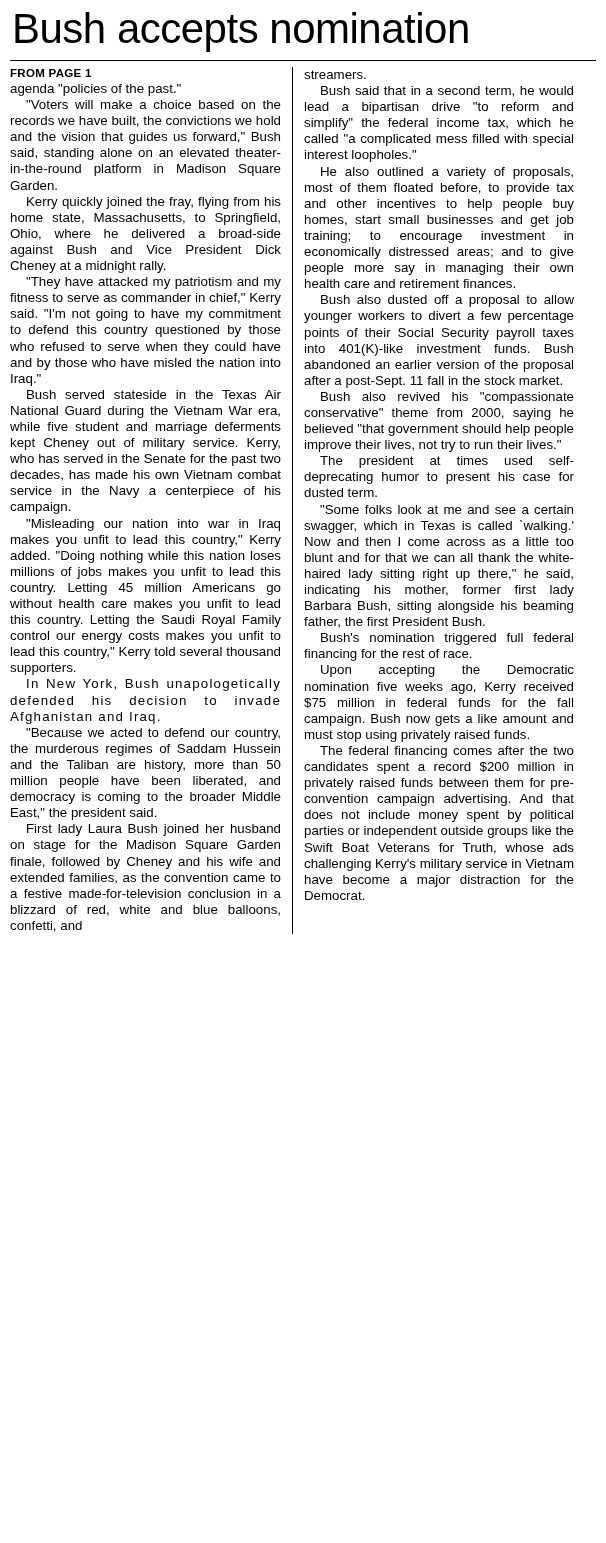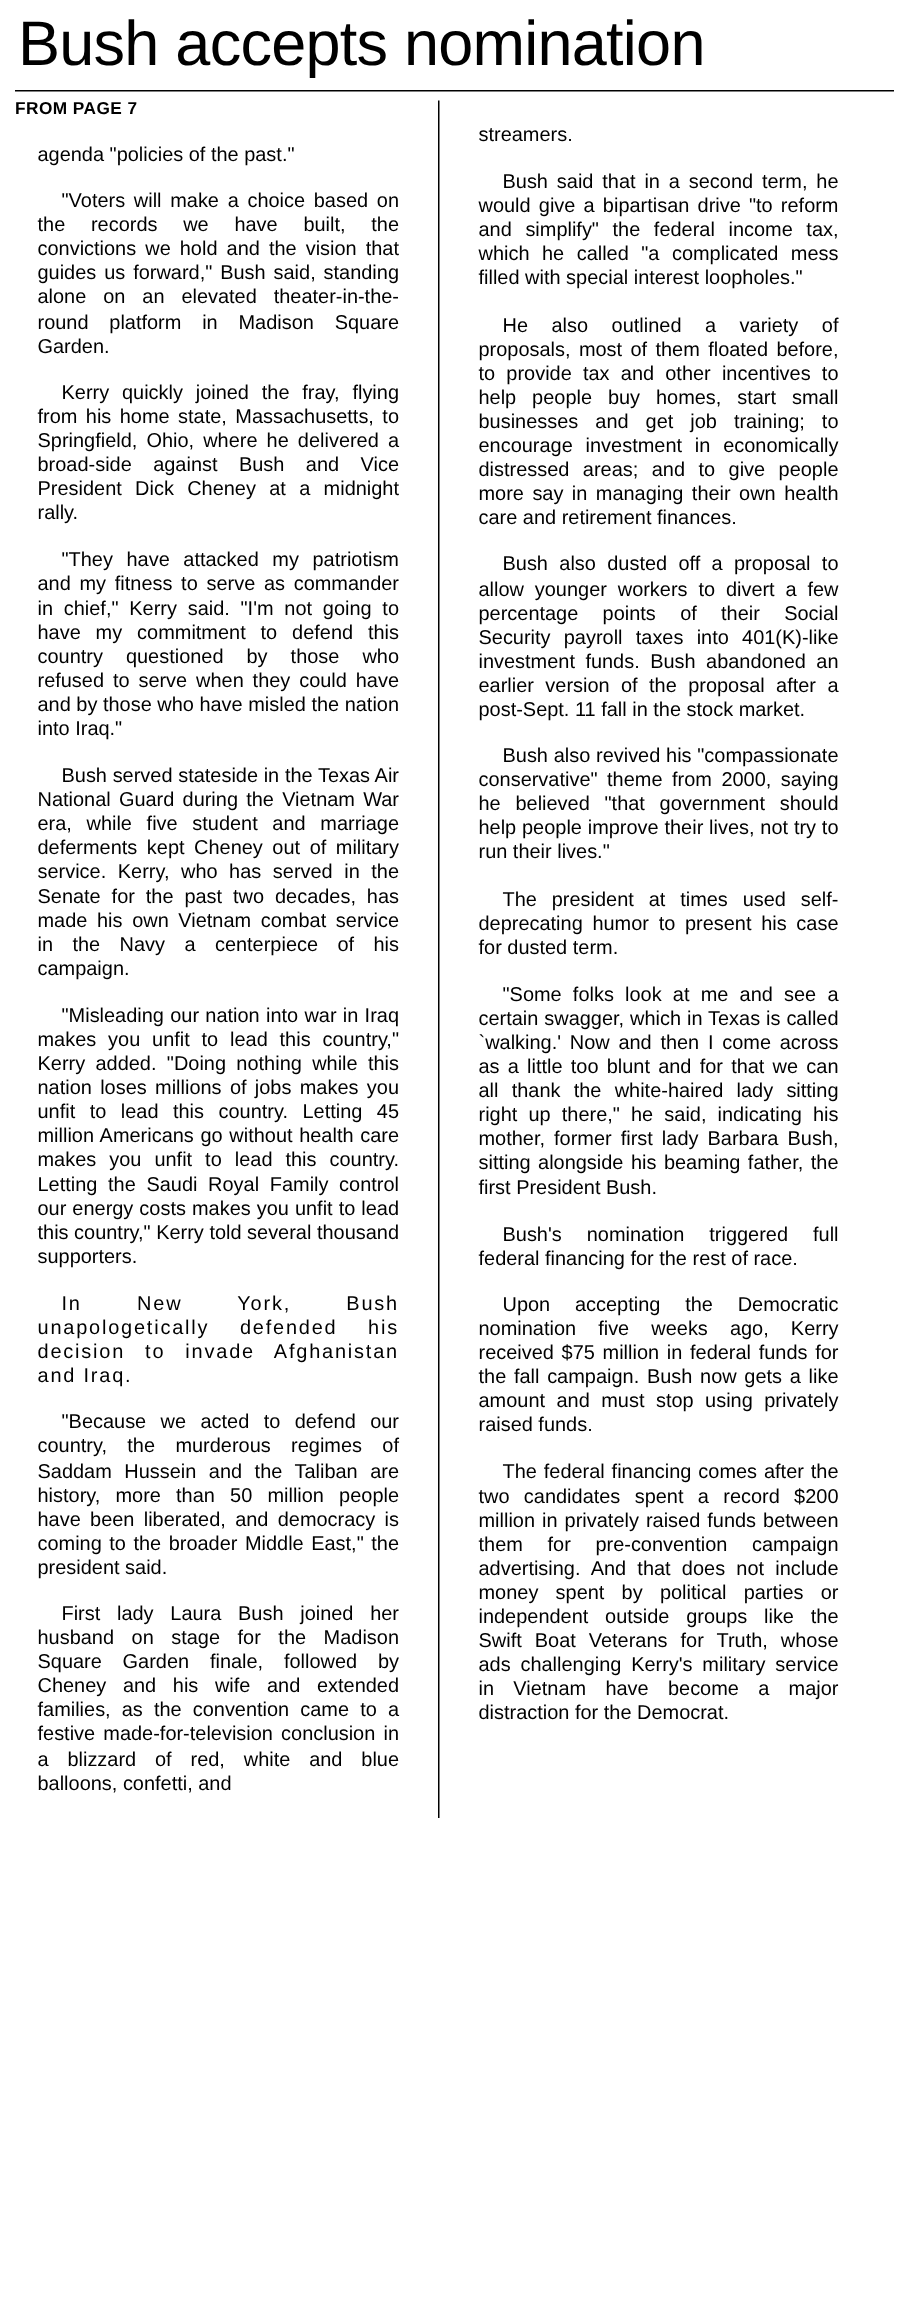--- a/index.html
+++ b/index.html
@@ -53,21 +53,21 @@
     border-left: 1px solid #000;
   }
   .kicker {
     font-size: 11.5px;
     font-weight: bold;
     letter-spacing: 0.3px;
     margin: 0 0 1px 0;
     line-height: 13px;
   }
   p.body {
-    margin: 15px;
+    margin: 0;
     font-size: 13.3px;
     line-height: 16.1px;
     text-align: justify;
     text-justify: inter-word;
     hyphens: manual;
   }
   p.body.indent {
     text-indent: 16px;
   }
   p.body.spaced {
@@ -78,35 +78,35 @@
 <body>
 
 <div class="page">
 
   <h1 class="headline">Bush accepts nomination</h1>
   <hr class="rule">
 
   <div class="columns">
 
     <div class="col left">
-      <div class="kicker">FROM PAGE 7</div>
+      <div class="kicker">FROM PAGE 1</div>
       <p class="body">agenda "policies of the past."</p>
       <p class="body indent">"Voters will make a choice based on the records we have built, the convictions we hold and the vision that guides us forward," Bush said, standing alone on an elevated theater-in-the-round platform in Madison Square Garden.</p>
       <p class="body indent">Kerry quickly joined the fray, flying from his home state, Massachusetts, to Springfield, Ohio, where he delivered a broad-side against Bush and Vice President Dick Cheney at a midnight rally.</p>
       <p class="body indent">"They have attacked my patriotism and my fitness to serve as commander in chief," Kerry said. "I'm not going to have my commitment to defend this country questioned by those who refused to serve when they could have and by those who have misled the nation into Iraq."</p>
       <p class="body indent">Bush served stateside in the Texas Air National Guard during the Vietnam War era, while five student and marriage deferments kept Cheney out of military service. Kerry, who has served in the Senate for the past two decades, has made his own Vietnam combat service in the Navy a centerpiece of his campaign.</p>
       <p class="body indent">"Misleading our nation into war in Iraq makes you unfit to lead this country," Kerry added. "Doing nothing while this nation loses millions of jobs makes you unfit to lead this country. Letting 45 million Americans go without health care makes you unfit to lead this country. Letting the Saudi Royal Family control our energy costs makes you unfit to lead this country," Kerry told several thousand supporters.</p>
       <p class="body indent spaced">In New York, Bush unapologetically defended his decision to invade Afghanistan and Iraq.</p>
       <p class="body indent">"Because we acted to defend our country, the murderous regimes of Saddam Hussein and the Taliban are history, more than 50 million people have been liberated, and democracy is coming to the broader Middle East," the president said.</p>
       <p class="body indent">First lady Laura Bush joined her husband on stage for the Madison Square Garden finale, followed by Cheney and his wife and extended families, as the convention came to a festive made-for-television conclusion in a blizzard of red, white and blue balloons, confetti, and</p>
     </div>
 
     <div class="col right">
       <p class="body">streamers.</p>
-      <p class="body indent">Bush said that in a second term, he would give a bipartisan drive "to reform and simplify" the federal income tax, which he called "a complicated mess filled with special interest loopholes."</p>
+      <p class="body indent">Bush said that in a second term, he would lead a bipartisan drive "to reform and simplify" the federal income tax, which he called "a complicated mess filled with special interest loopholes."</p>
       <p class="body indent">He also outlined a variety of proposals, most of them floated before, to provide tax and other incentives to help people buy homes, start small businesses and get job training; to encourage investment in economically distressed areas; and to give people more say in managing their own health care and retirement finances.</p>
       <p class="body indent">Bush also dusted off a proposal to allow younger workers to divert a few percentage points of their Social Security payroll taxes into 401(K)-like investment funds. Bush abandoned an earlier version of the proposal after a post-Sept. 11 fall in the stock market.</p>
       <p class="body indent">Bush also revived his "compassionate conservative" theme from 2000, saying he believed "that government should help people improve their lives, not try to run their lives."</p>
       <p class="body indent">The president at times used self-deprecating humor to present his case for dusted term.</p>
       <p class="body indent">"Some folks look at me and see a certain swagger, which in Texas is called `walking.' Now and then I come across as a little too blunt  and for that we can all thank the white-haired lady sitting right up there," he said, indicating his mother, former first lady Barbara Bush, sitting alongside his beaming father, the first President Bush.</p>
       <p class="body indent">Bush's nomination triggered full federal financing for the rest of race.</p>
       <p class="body indent">Upon accepting the Democratic nomination five weeks ago, Kerry received $75 million in federal funds for the fall campaign. Bush now gets a like amount and must stop using privately raised funds.</p>
       <p class="body indent">The federal financing comes after the two candidates spent a record $200 million in privately raised funds between them for pre-convention campaign advertising. And that does not include money spent by political parties or independent outside groups like the Swift Boat Veterans for Truth, whose ads challenging Kerry's military service in Vietnam have become a major distraction for the Democrat.</p>
     </div>
 

